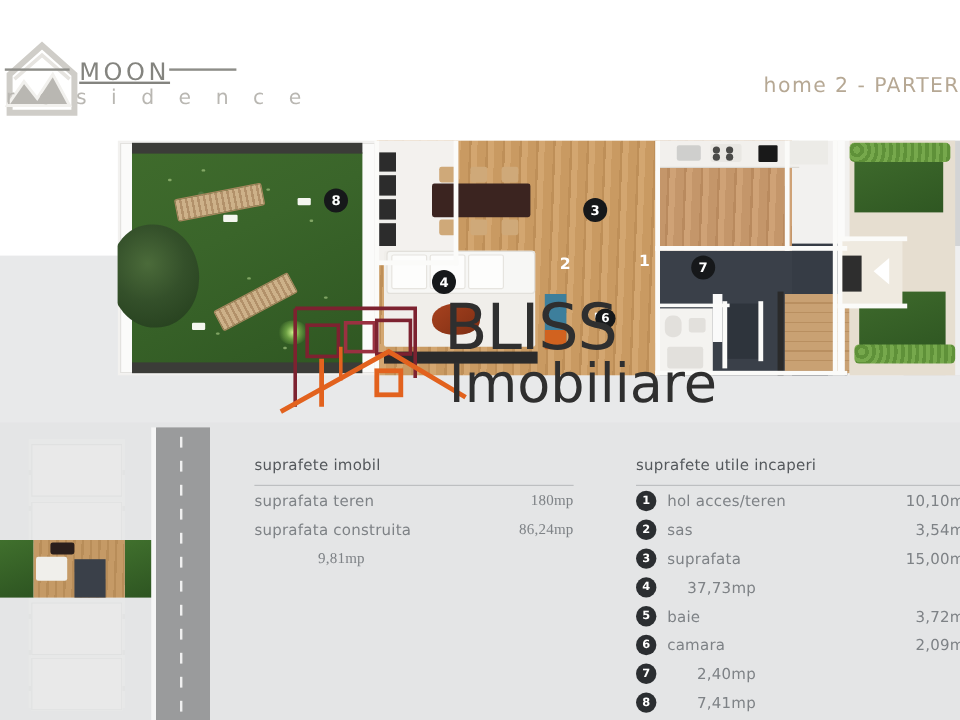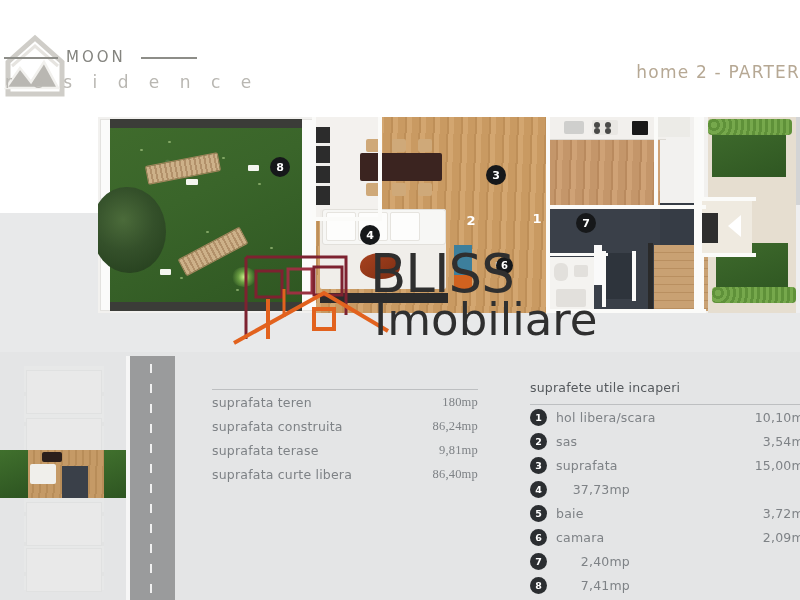--- a/index.html
+++ b/index.html
@@ -16,21 +16,21 @@
 
   
   #header{position:absolute;left:0;top:0;width:800px;height:118px;}
   #logo-wrap{position:absolute;left:4px;top:32px;width:260px;height:70px;}
   #logo-mark{position:absolute;left:0;top:0;width:62px;height:66px;}
   .logo-word{
     font-size:15px;letter-spacing:2px;color:#8a8a87;
     font-family:"DejaVu Sans","Liberation Sans",sans-serif;
     position:absolute;white-space:nowrap;
   }
-  #logo-moon{left:62px;top:16px;letter-spacing:3px;font-size:15px;color:#84847f;}
+  #logo-moon{left:62px;top:16px;letter-spacing:3px;font-size:20px;color:#84847f;text-decoration:underline;}
   #logo-rule-l{position:absolute;left:0px;top:25px;width:54px;height:1.5px;background:#8d8d88;}
   #logo-rule-r{position:absolute;left:137px;top:25px;width:56px;height:1.5px;background:#8d8d88;}
   #logo-residence{
     position:absolute;left:1px;top:40px;font-size:17px;letter-spacing:7.5px;
     color:#b9b7b2;white-space:nowrap;
   }
   #header-title{
     position:absolute;right:0px;top:62px;
     font-size:17px;letter-spacing:1.2px;color:#b6a894;white-space:nowrap;
   }
@@ -396,48 +396,44 @@
   <div class="th-dash" style="top:108px;"></div>
   <div class="th-dash" style="top:128px;"></div>
   <div class="th-dash" style="top:148px;"></div>
   <div class="th-dash" style="top:168px;"></div>
   <div class="th-dash" style="top:188px;"></div>
   <div class="th-dash" style="top:208px;"></div>
   <div class="th-dash" style="top:228px;"></div>
 </div>
 
 <div class="panel" id="panel-left">
+  <div class="panel-title">suprafete imobil</div>
   <div class="panel-rule"></div>
   <div id="panel-left-rows">
       <div class="row">
         <div class="row-label">suprafata teren</div>
         <div class="row-value">180mp</div>
       </div>
       <div class="row">
         <div class="row-label">suprafata construita</div>
         <div class="row-value">86,24mp</div>
       </div>
       <div class="row">
-        <div class="row-label">suprafata terase</div>
         <div class="row-value">9,81mp</div>
-      </div>
-      <div class="row">
-        <div class="row-label">suprafata curte libera</div>
-        <div class="row-value">86,40mp</div>
       </div>
     </div>
 </div>
 
 <div class="panel" id="panel-right">
   <div class="panel-title">suprafete utile incaperi</div>
   <div class="panel-rule"></div>
   <div id="panel-right-rows">
       <div class="row">
         <div class="row-num">1</div>
-        <div class="row-label">hol libera/scara</div>
+        <div class="row-label">hol acces/teren</div>
         <div class="row-value">10,10mp</div>
       </div>
       <div class="row">
         <div class="row-num">2</div>
         <div class="row-label">sas</div>
         <div class="row-value">3,54mp</div>
       </div>
       <div class="row">
         <div class="row-num">3</div>
         <div class="row-label">suprafata</div>

